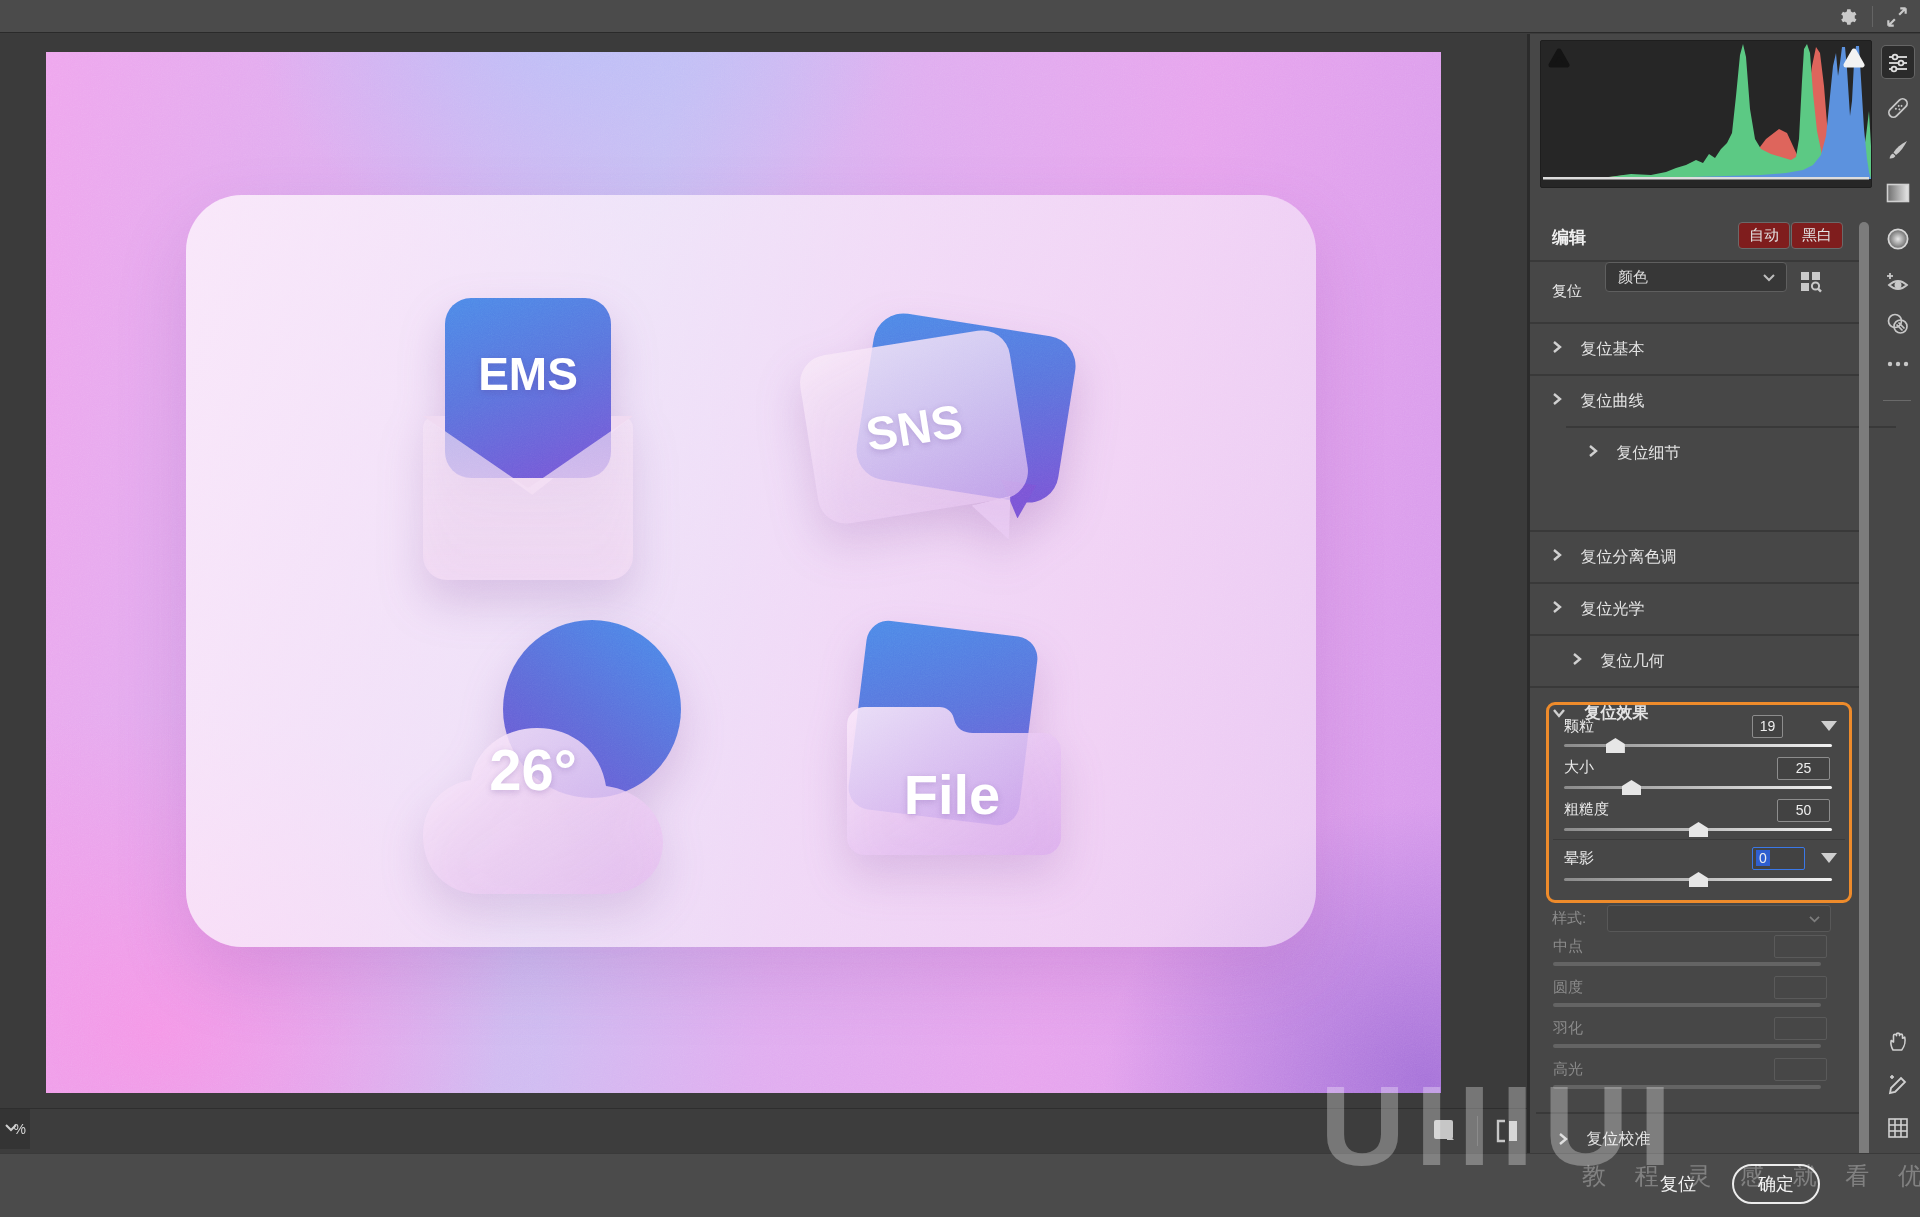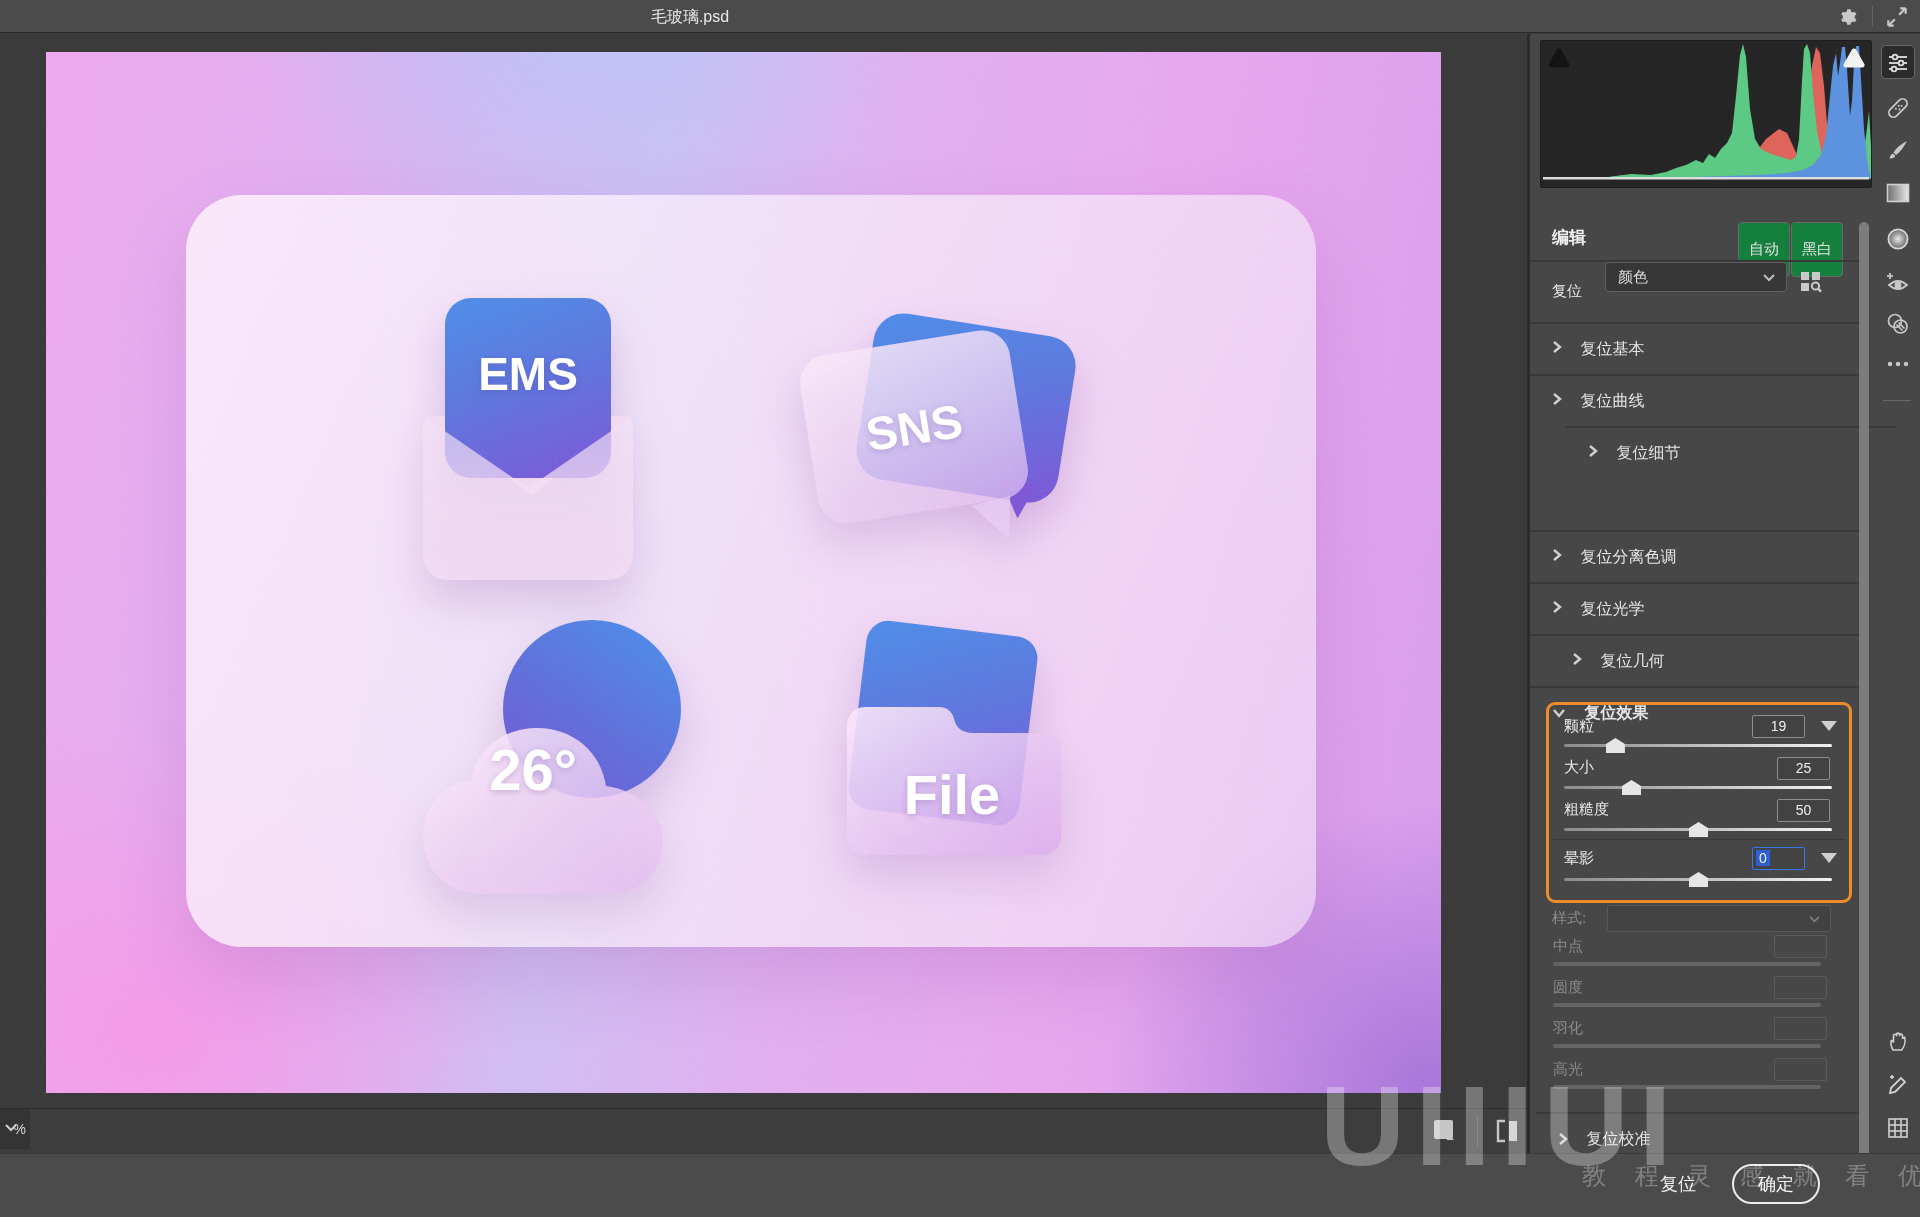--- a/index.html
+++ b/index.html
@@ -81,22 +81,22 @@
   .clipwarn { position:absolute; top:4px; width:26px; height:26px; }
 
   #toolbar { position:absolute; left:344px; top:0; width:46px; height:1119px; }
   .tool { position:absolute; left:8px; width:32px; height:32px; display:flex; align-items:center; justify-content:center; }
   .tool.selected { background:#2b2b2b; border-radius:4px; box-shadow:0 0 0 1px #666; }
   #tool-sep { position:absolute; left:9px; top:366px; width:28px; height:1px; background:#6a6a6a; }
 
   #scrollbar { position:absolute; left:329px; top:188px; width:10px; height:958px; border-radius:5px; background:#7c7c7c; }
 
   .hdr-row { position:absolute; left:0; width:330px; }
-  .btn { display:inline-block; background:#15803d; border:1px solid #6a6a6a; border-radius:4px;
-         color:#e3e3e3; font-size:15px; padding:17px 10px;text-align:center; }
+  .btn { display:inline-block; background:#7f1d1d; border:1px solid #6a6a6a; border-radius:4px;
+         color:#e3e3e3; font-size:15px; padding:3px 10px;text-align:center; }
   #profile-select { position:absolute; left:75px; top:0; width:182px; height:30px; background:#373737;
          border:1px solid #5f5f5f; border-radius:4px; color:#dcdcdc; font-size:15px; line-height:28px; padding-left:12px; }
 
   .section-row { position:absolute; left:0; width:330px; height:50px; border-top:2px solid #393939;
                  color:#e4e4e4; font-size:16px; line-height:50px; }
   .section-row .chev, .exp-chev { display:inline-block; margin:0 14px 0 22px; }
   .slabel { color:#eaeaea; font-size:15px; }
   .dis { color:#8b8b8b !important; }
 
   #orange-box { position:absolute; left:16px; top:668px; width:306px; height:201px;
@@ -132,21 +132,20 @@
                 color:rgba(255,255,255,0.30); white-space:nowrap; }
 
   svg { display:block; }
 </style>
 </head>
 <body>
 
 <div id="app">
 
   <div id="titlebar">
-    <div id="title">毛玻璃.psd</div>
     <div class="tb-icon" style="left:1834px;">
       <svg width="26" height="26" viewBox="0 0 24 24">
           <path fill="#c9c9c9" d="M12 8.2a3.8 3.8 0 1 0 0 7.6 3.8 3.8 0 0 0 0-7.6zm8.9 5.1.1-1.3-.1-1.3 2-1.5-1.9-3.3-2.3 1a7.6 7.6 0 0 0-2.2-1.3L16.1 3h-3.9l-.4 2.6c-.8.3-1.5.7-2.2 1.3l-2.3-1-2 3.3 2 1.5a7 7 0 0 0 0 2.6l-2 1.5 2 3.3 2.3-1c.7.6 1.4 1 2.2 1.3l.4 2.6h3.9l.4-2.6c.8-.3 1.5-.7 2.2-1.3l2.3 1 1.9-3.3-2-1.5z" transform="scale(.8) translate(3 3)"></path>
         </svg>
     </div>
     <div id="tb-divider"></div>
     <div class="tb-icon" style="left:1884px;">
       <svg width="26" height="26" viewBox="0 0 24 24" stroke="#c9c9c9" stroke-width="2" fill="none">
         <path d="M14 10 L20 4 M20 4 h-5 M20 4 v5"></path>
           <path d="M10 14 L4 20 M4 20 h5 M4 20 v-5"></path>
@@ -330,21 +329,21 @@
       <svg class="chev" width="14" height="10" viewBox="0 0 14 10">
           <path d="M2 2 L7 8 L12 2" stroke="#d0d0d0" stroke-width="2.4" fill="none"></path>
         </svg>
       <span>复位效果</span>
     </div>
 
     <div id="orange-box">
 
       <div>
         <span class="slabel" style="position:absolute; left:15px; top:12px;">颗粒</span>
-        <div class="val-box" style="left:203px; top:10px; width:53px;">19</div>
+        <div class="val-box" style="left:203px; top:10px; width:31px;">19</div>
         <div class="tri" style="left:272px; top:16px;"></div>
         <div class="track" style="left:15px; top:39px; width:268px;">
           <div class="thumb" style="left: 19%;"></div>
         </div>
       </div>
 
       <div>
         <span class="slabel" style="position:absolute; left:15px; top:53px;">大小</span>
         <div class="val-box" style="left:228px; top:52px; width:53px;">25</div>
         <div class="track" style="left:15px; top:81px; width:268px;">

